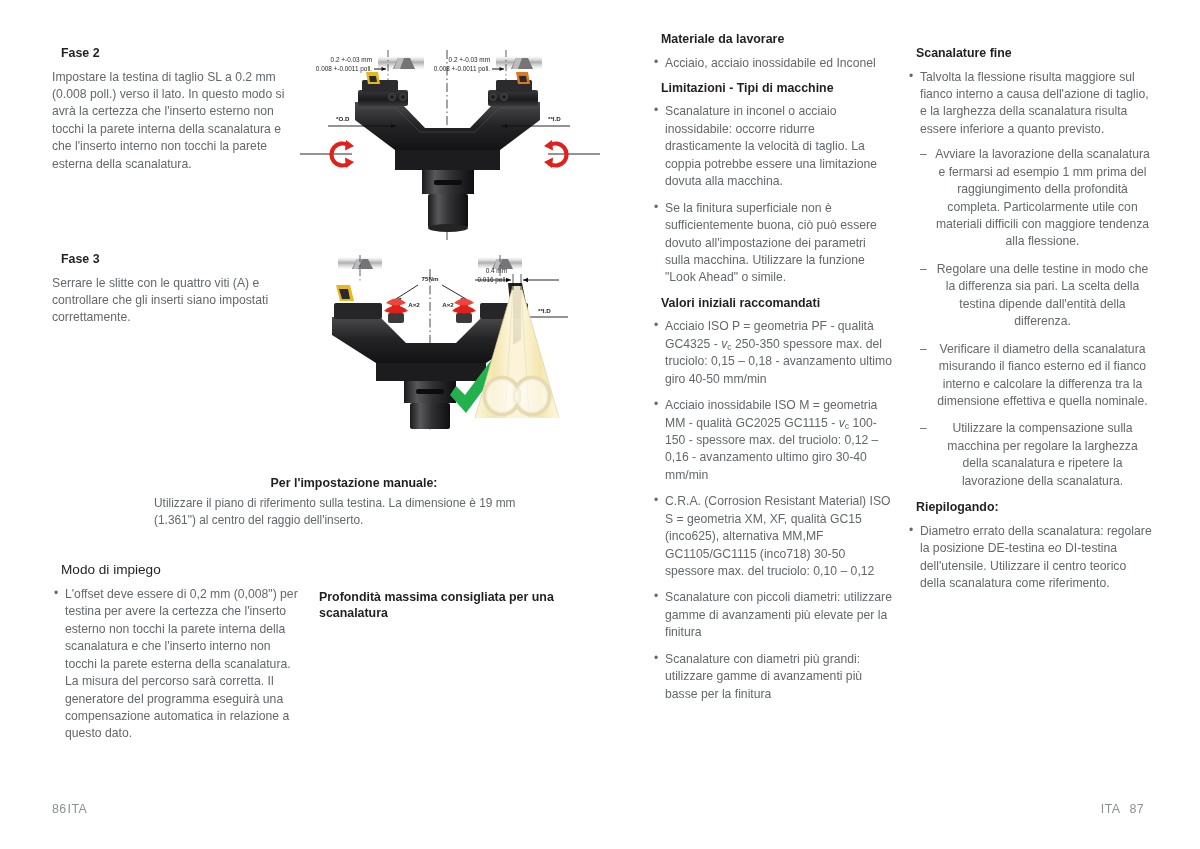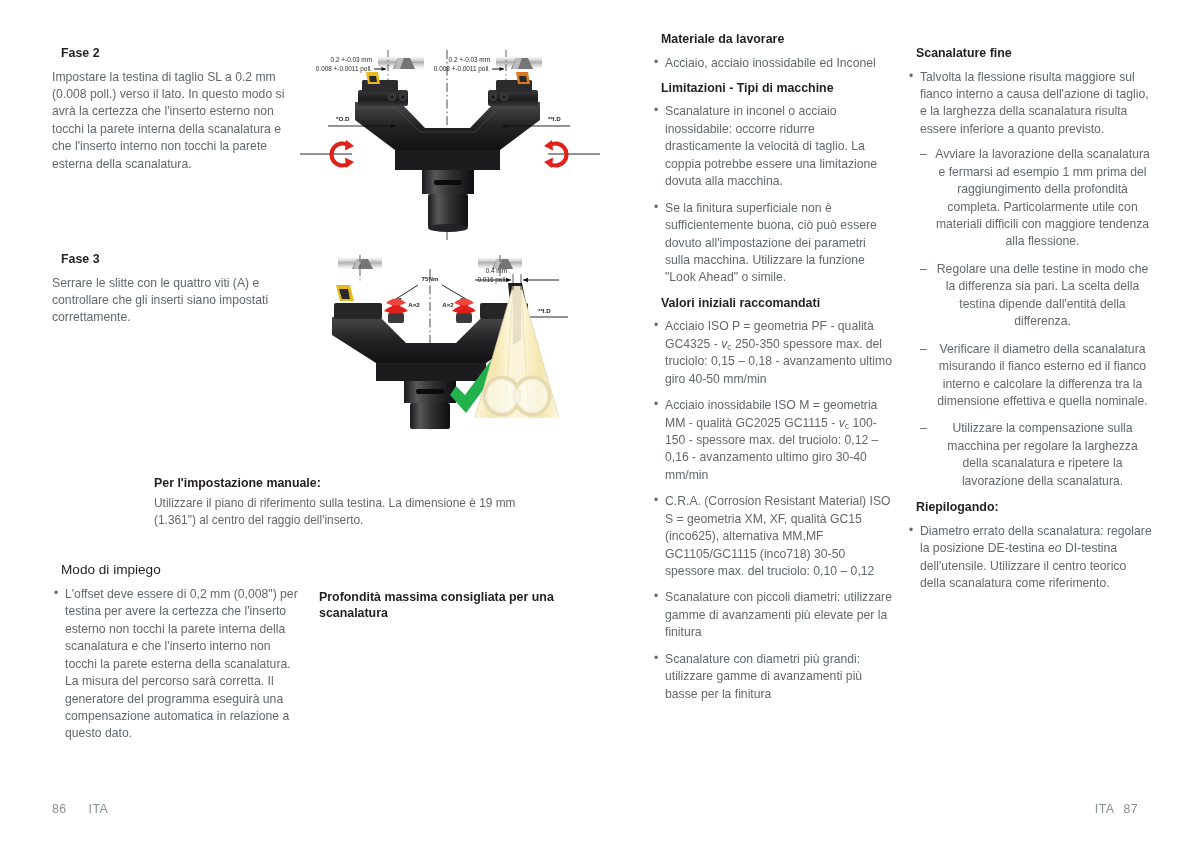--- a/index.html
+++ b/index.html
@@ -85,41 +85,41 @@
   }
   i.it { font-style: italic; }
   sub.sb { font-size: 8.6px; vertical-align: baseline; position: relative; top: 2px; }
 
   
   #left-page { position: absolute; left: 0; top: 0; width: 600px; height: 849px; }
   #fase2-block { position: absolute; left: 52px; top: 46px; width: 248px; }
   #fase3-block { position: absolute; left: 52px; top: 252px; width: 248px; }
   #manual-block { position: absolute; left: 52px; top: 450px; width: 500px; }
   #manual-note { position: absolute; left: 102px; top: 26px; width: 400px; }
-  #manual-note h3 { font-size: 12.4px; font-weight: bold; color: #231f20; margin: 0 0 5px 0; }
+  #manual-note h3 { font-size: 12.4px; font-weight: bold; color: #231f20; margin: 0 0 5px 0; text-align: center; }
   #manual-note p { font-size: 11.9px; line-height: 1.42; margin: 0; color: #63686c; }
   #modo-block { position: absolute; left: 52px; top: 562px; width: 248px; }
   #prof-block { position: absolute; left: 310px; top: 590px; width: 250px; }
 
   
   #mid-col { position: absolute; left: 652px; top: 32px; width: 240px; }
   #right-col { position: absolute; left: 907px; top: 46px; width: 245px; }
 
   
   .footer {
     position: absolute;
     bottom: 33px;
     font-size: 12.4px;
     color: #8b9095;
     letter-spacing: 0.4px;
   }
   #footer-left { left: 52px; }
   #footer-right { right: 48px; }
-  .footer .num { margin-right: 22px; }
-  .footer .num.after { margin-right: 14px; margin-left: 9px; }
+  .footer .num { margin-right: 1px; }
+  .footer .num.after { margin-right: 8px; margin-left: 9px; }
 
   
   .illus { position: absolute; }
   #illus-fase2 { left: 300px; top: 50px; width: 300px; height: 190px; }
   #illus-fase3 { left: 300px; top: 255px; width: 300px; height: 180px; }
   #illus-groove { left: 455px; top: 268px; width: 125px; height: 160px; }
   .illus svg { display: block; width: 100%; height: 100%; }
   .dimtxt { font-size: 6.4px; fill: #231f20; font-family: "Liberation Sans", sans-serif; }
   .lbltxt { font-size: 6.2px; fill: #231f20; font-weight: bold; font-family: "Liberation Sans", sans-serif; }
 </style>

